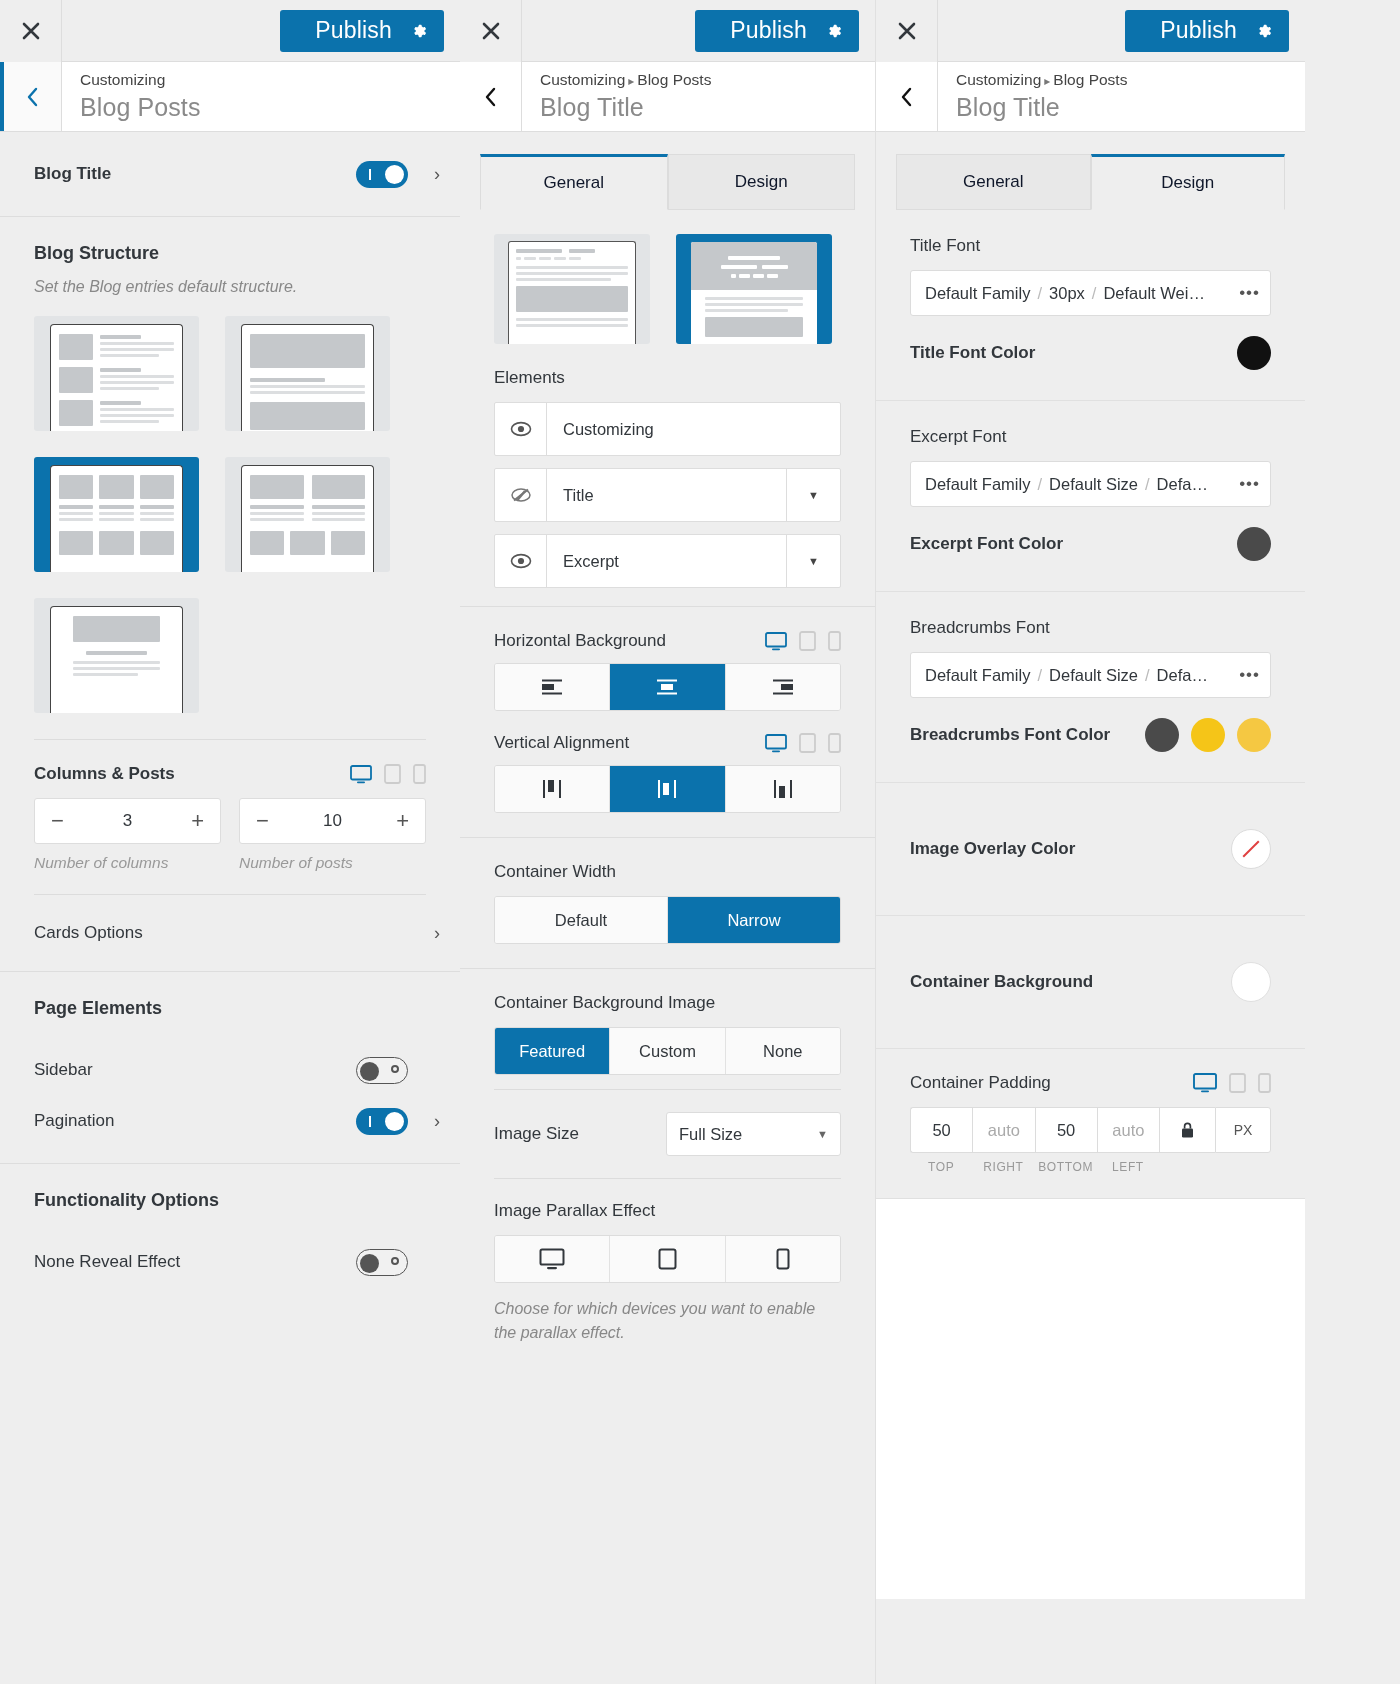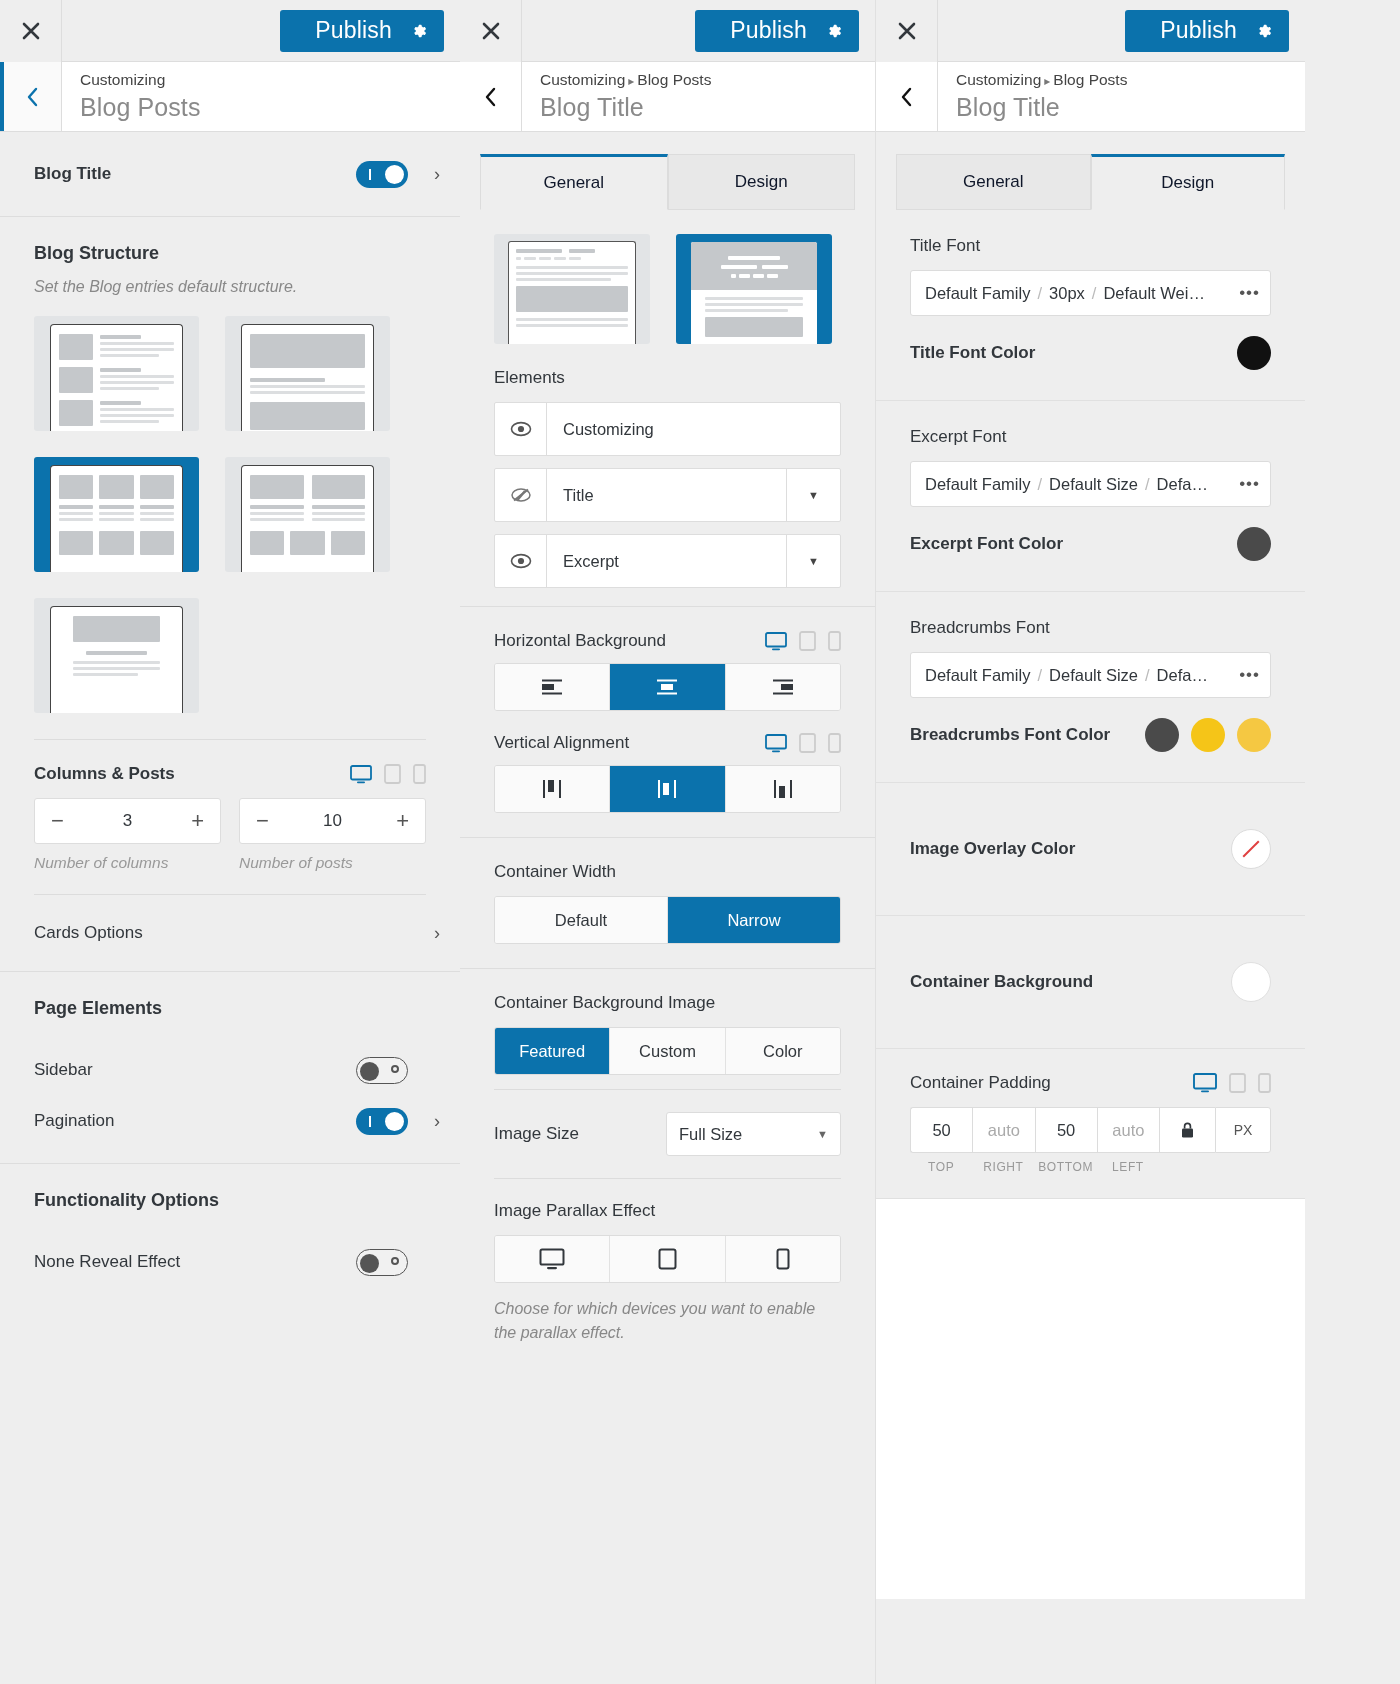--- a/index.html
+++ b/index.html
@@ -696,21 +696,21 @@
       </div>
     </div>
 
     <div class="divider"></div>
 
     <div class="pblock" style="padding-bottom:14px">
       <div class="plabel">Container Background Image</div>
       <div class="seg">
         <div class="s on">Featured</div>
         <div class="s">Custom</div>
-        <div class="s">Color</div>
+        <div class="s">None</div>
       </div>
     </div>
 
     <div class="inset-div"></div>
 
     <div class="pblock" style="padding-top:22px;padding-bottom:22px">
       <div class="selectrow">
         <div class="plabel">Image Size</div>
         <div class="sel-box">
           <span class="v">Full Size</span>

